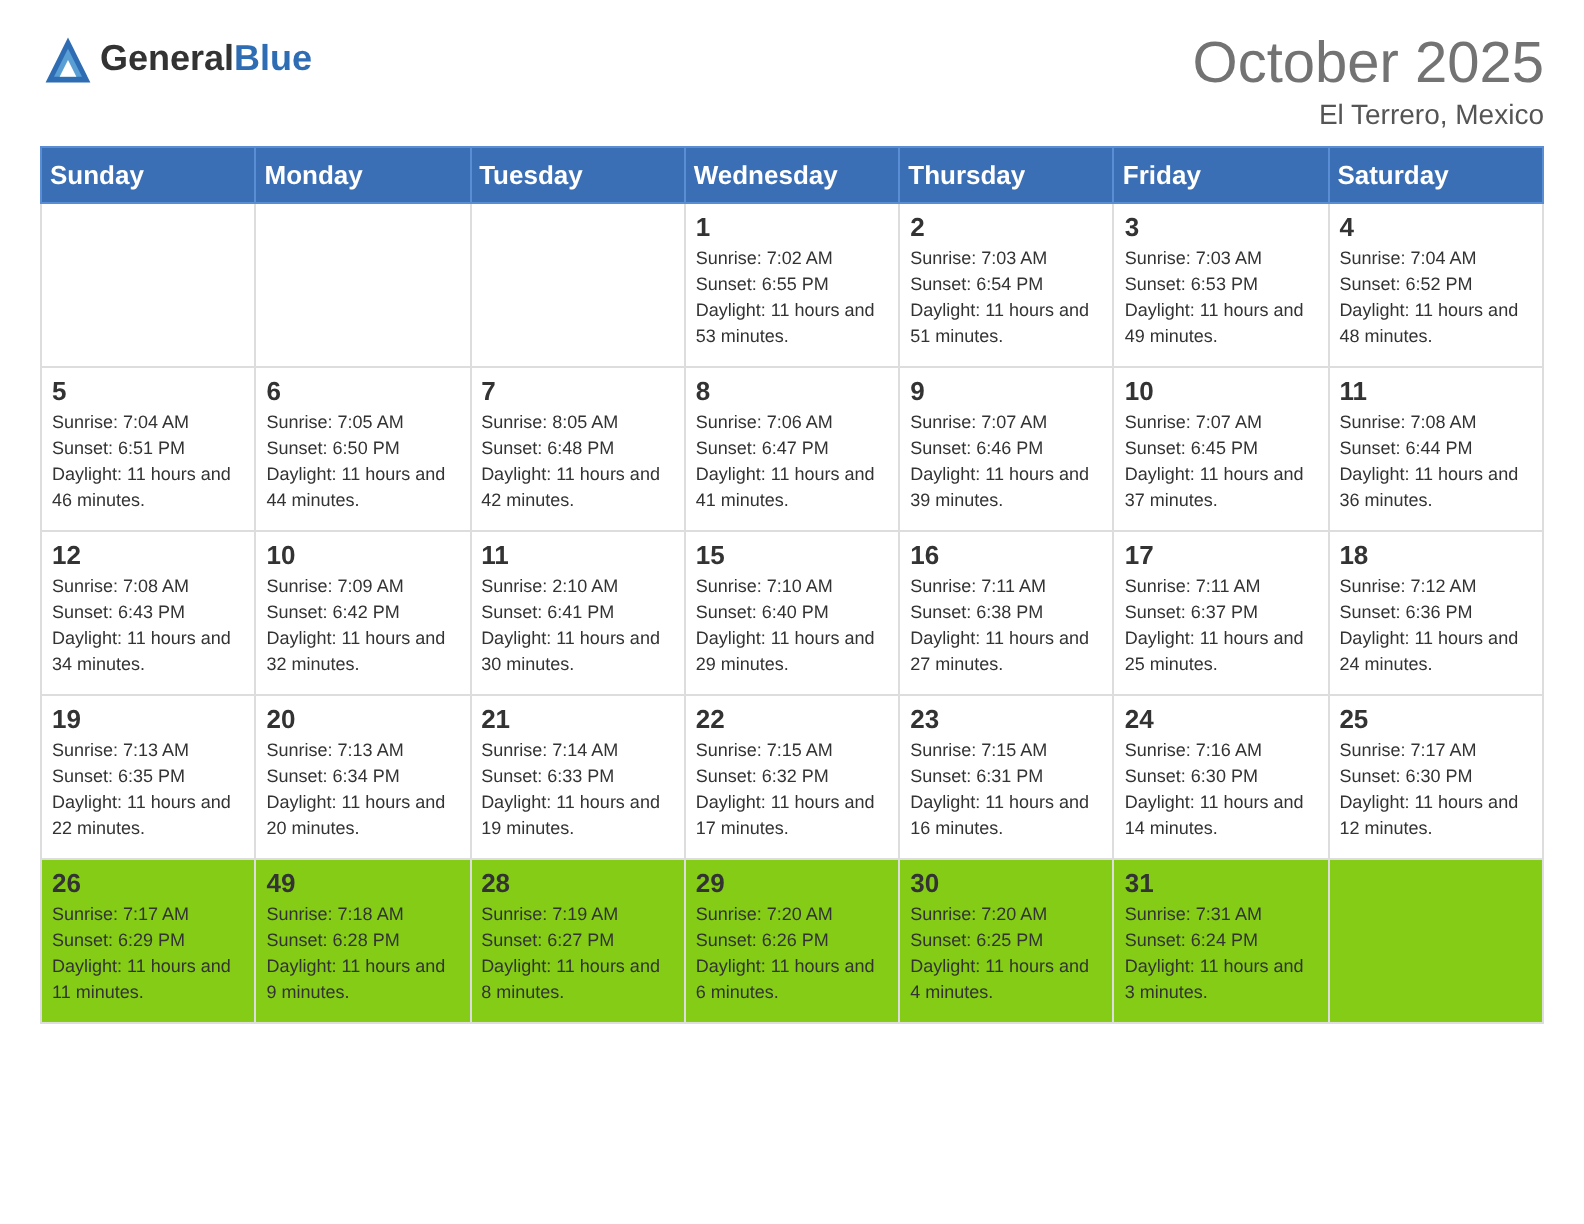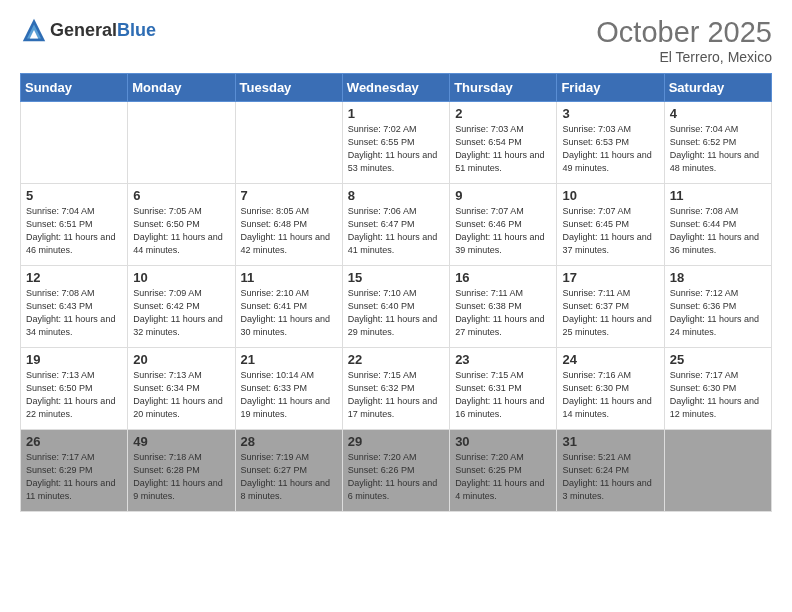--- a/index.html
+++ b/index.html
@@ -78,21 +78,21 @@
     .calendar tbody tr td {
       vertical-align: top;
       padding: 4px 5px;
       border: 1px solid #ddd;
       font-size: 9.5px;
       color: #333;
       height: 82px;
       background: #fff;
     }
     .calendar tbody tr:last-child td {
-      background: #a3a3a3;
+      background: #84cc16;
     }
     .day-number {
       font-size: 13px;
       font-weight: bold;
       color: #333;
       margin-bottom: 2px;
     }
     .day-info {
       font-size: 9px;
       color: #333;
@@ -270,34 +270,34 @@
             <div class="day-info">Sunrise: 7:12 AM
 Sunset: 6:36 PM
 Daylight: 11 hours
 and 24 minutes.</div>
           </td>
         </tr>
         <tr>
           <td>
             <div class="day-number">19</div>
             <div class="day-info">Sunrise: 7:13 AM
-Sunset: 6:50 PM
+Sunset: 6:35 PM
 Daylight: 11 hours
 and 22 minutes.</div>
           </td>
           <td>
             <div class="day-number">20</div>
             <div class="day-info">Sunrise: 7:13 AM
 Sunset: 6:34 PM
 Daylight: 11 hours
 and 20 minutes.</div>
           </td>
           <td>
             <div class="day-number">21</div>
-            <div class="day-info">Sunrise: 10:14 AM
+            <div class="day-info">Sunrise: 7:14 AM
 Sunset: 6:33 PM
 Daylight: 11 hours
 and 19 minutes.</div>
           </td>
           <td>
             <div class="day-number">22</div>
             <div class="day-info">Sunrise: 7:15 AM
 Sunset: 6:32 PM
 Daylight: 11 hours
 and 17 minutes.</div>
@@ -355,21 +355,21 @@
           </td>
           <td>
             <div class="day-number">30</div>
             <div class="day-info">Sunrise: 7:20 AM
 Sunset: 6:25 PM
 Daylight: 11 hours
 and 4 minutes.</div>
           </td>
           <td>
             <div class="day-number">31</div>
-            <div class="day-info">Sunrise: 5:21 AM
+            <div class="day-info">Sunrise: 7:31 AM
 Sunset: 6:24 PM
 Daylight: 11 hours
 and 3 minutes.</div>
           </td>
           <td class="empty"></td>
         </tr>
       </tbody>
   </table>
 </div>
 

